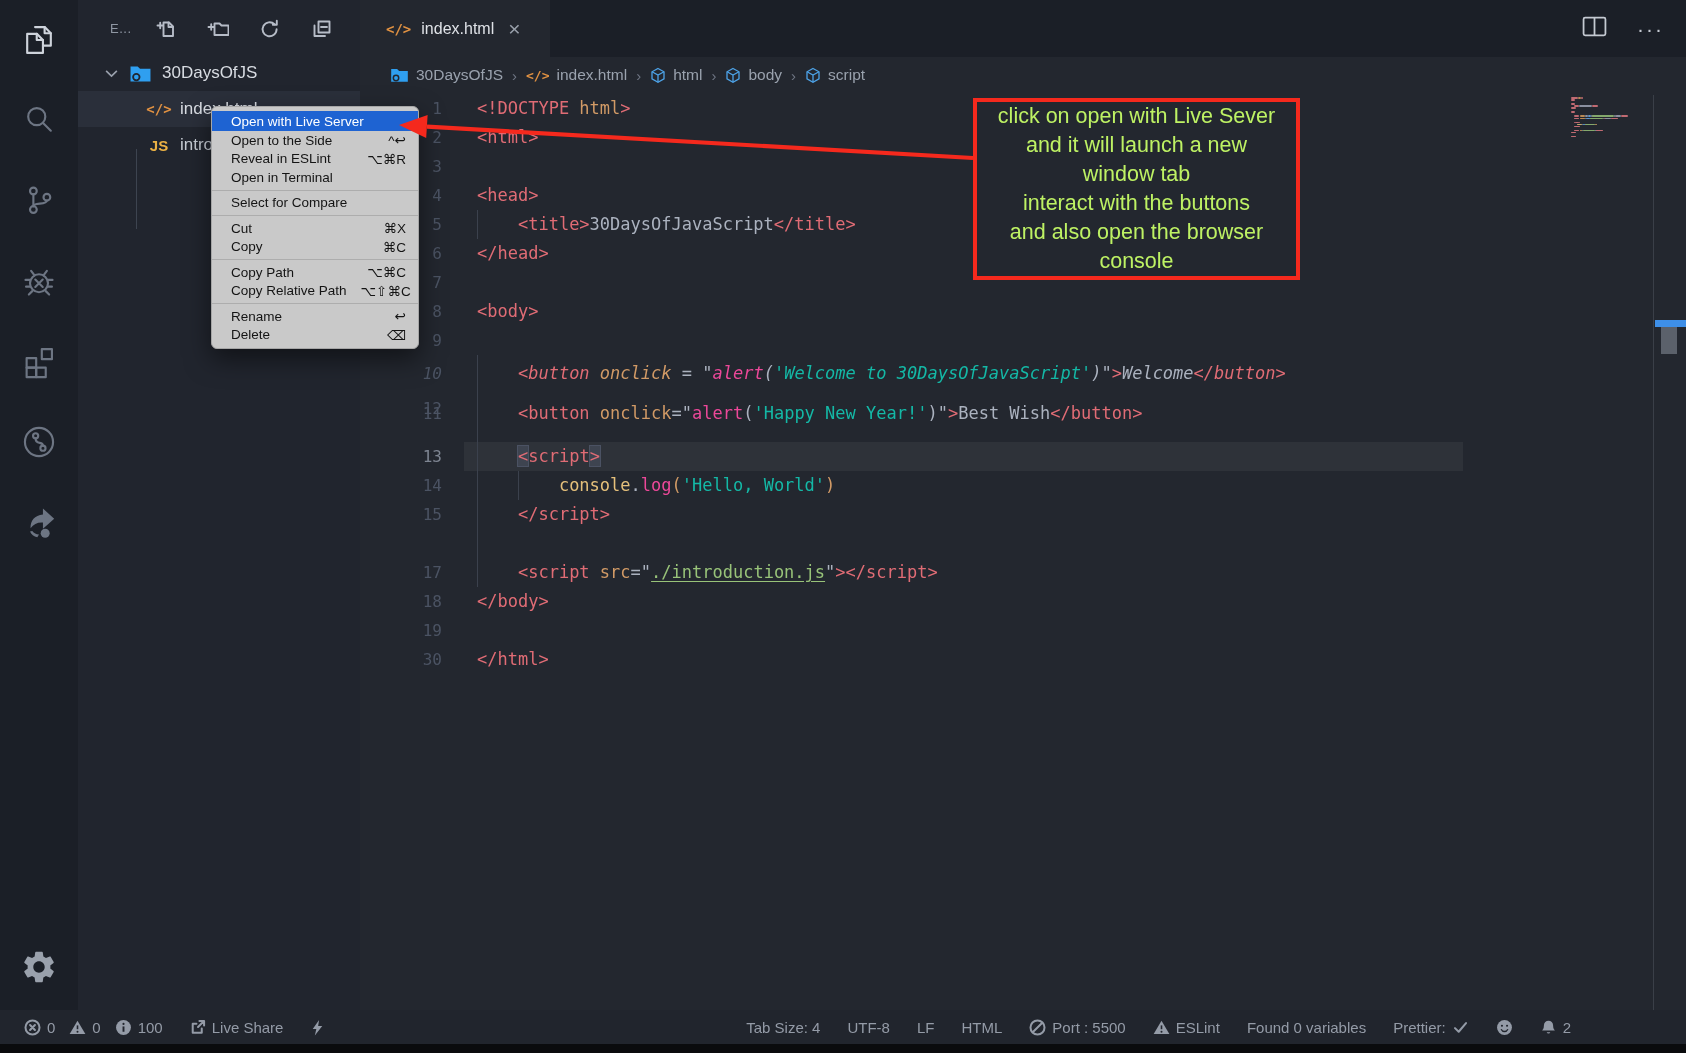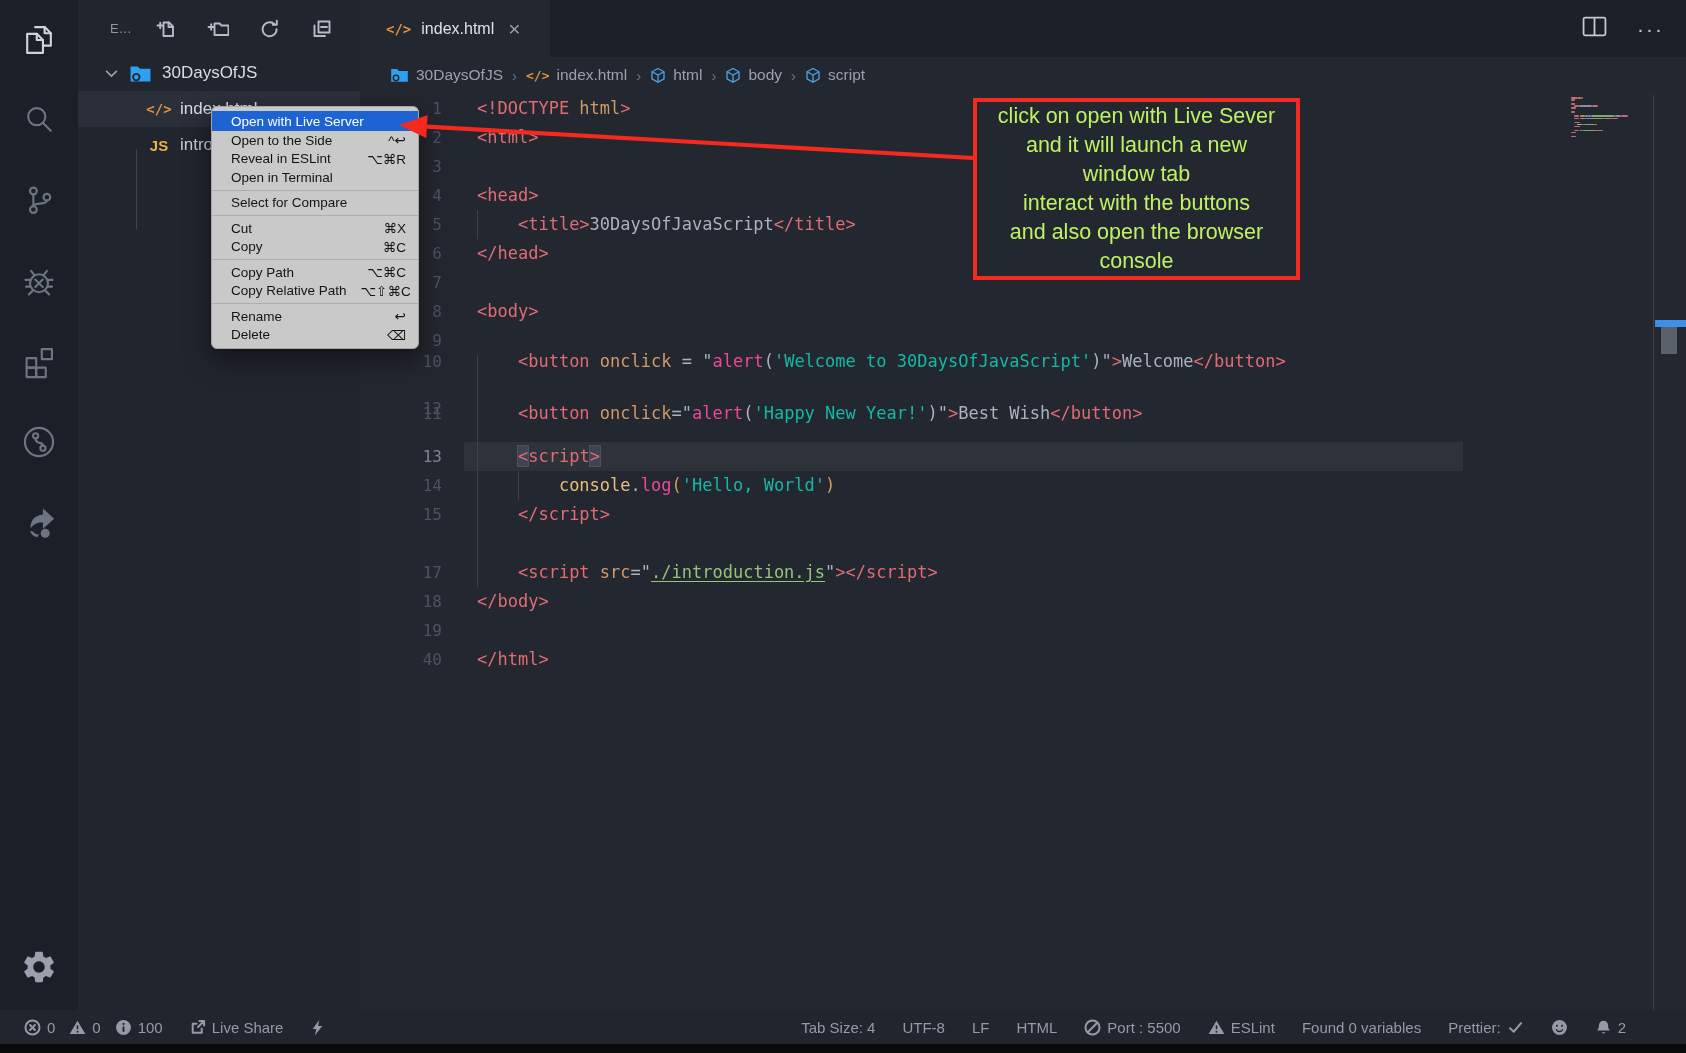--- a/index.html
+++ b/index.html
@@ -62,21 +62,21 @@
 
   .minimap { position:absolute; left:1211px; top:97px; width:90px; }
   .mm-seg { position:absolute; height:1.5px; border-radius:1px; }
   .ruler-line { position:absolute; left:1293px; top:95px; width:1px; height:915px; background:#3a3f48; }
   .ruler-blue { position:absolute; left:1295px; top:320px; width:31px; height:7px; background:#3e8fe8; }
   .ruler-thumb { position:absolute; left:1301px; top:327px; width:16px; height:27px; background:#5b616b; }
 
   
   .statusbar { position:absolute; left:0; top:1010px; width:1686px; height:34px; background:#21252d; z-index:6; display:flex; align-items:center; justify-content:space-between; color:#949ba7; font-size:15px; }
   .sb-left { display:flex; align-items:center; margin-left:24px; gap:14px; }
-  .sb-right { display:flex; align-items:center; margin-right:60px; gap:27px; }
+  .sb-right { display:flex; align-items:center; margin-right:115px; gap:27px; }
   .sb-item { display:flex; align-items:center; gap:6px; white-space:nowrap; }
   .sb-item svg { width:17px; height:17px; }
   .bottom-strip { position:absolute; left:0; top:1044px; width:1686px; height:9px; background:#0a0b0d; z-index:6; }
 
   
   .context-menu { position:absolute; left:211px; top:106px; width:208px; z-index:70; background:#c9c9c9; border:1px solid #a6a6a6; border-radius:6px; box-shadow:0 10px 26px rgba(0,0,0,.5); padding:4px 0; font-size:13.5px; color:#141414; }
   .cm-item { height:18.5px; display:flex; align-items:center; justify-content:space-between; padding:0 12px 0 19px; white-space:nowrap; }
   .cm-item.hl { background:#1e63d2; color:#ffffff; height:20px; }
   .cm-sep { height:1px; background:#adadad; margin:3px 0; }
   .cm-key { margin-left:14px; }
@@ -319,21 +319,21 @@
           <span class="lt"></span>
         </div>
         <div class="cl" style="top: 297px;">
           <span class="ln">8</span>
           <span class="lt"><span class="tok-tag">&lt;body&gt;</span></span>
         </div>
         <div class="cl" style="top: 326px;">
           <span class="ln">9</span>
           <span class="lt"></span>
         </div>
-        <div class="cl" style="top: 347px;">
+        <div class="cl" style="top: 359px; font-style: italic;">
           <span class="ln">10</span>
           <span class="lt"><span class="tok-ws">    </span><span class="tok-tag">&lt;button</span><span class="tok-plain"> </span><span class="tok-attr">onclick</span><span class="tok-plain"> = "</span><span class="tok-fn">alert</span><span class="tok-plain">(</span><span class="tok-str">'Welcome to 30DaysOfJavaScript'</span><span class="tok-plain">)"</span><span class="tok-tag">&gt;</span><span class="tok-plain">Welcome</span><span class="tok-tag">&lt;/button&gt;</span></span>
         </div>
         <div class="cl" style="top: 384px; margin-top: 15px;">
           <span class="ln">11</span>
           <span class="lt"><span class="tok-ws">    </span><span class="tok-tag">&lt;button</span><span class="tok-plain"> </span><span class="tok-attr">onclick</span><span class="tok-plain">="</span><span class="tok-fn">alert</span><span class="tok-plain">(</span><span class="tok-str">'Happy New Year!'</span><span class="tok-plain">)"</span><span class="tok-tag">&gt;</span><span class="tok-plain">Best Wish</span><span class="tok-tag">&lt;/button&gt;</span></span>
         </div>
         <div class="cl" style="top: 394px;">
           <span class="ln">12</span>
           <span class="lt"></span>
@@ -356,21 +356,21 @@
         </div>
         <div class="cl" style="top: 587px;">
           <span class="ln">18</span>
           <span class="lt"><span class="tok-tag">&lt;/body&gt;</span></span>
         </div>
         <div class="cl" style="top: 616px;">
           <span class="ln">19</span>
           <span class="lt"></span>
         </div>
         <div class="cl" style="top: 645px;">
-          <span class="ln">40</span>
+          <span class="ln">30</span>
           <span class="lt"><span class="tok-tag">&lt;/html&gt;</span></span>
         </div>
       </div>
 
     <div class="minimap" id="minimap">
         <div class="mm-seg" style="left: 0px; top: 0px; width: 7.2px; background: rgb(192, 106, 114);"></div>
         <div class="mm-seg" style="left: 7.2px; top: 0px; width: 2.88px; background: rgb(185, 138, 86);"></div>
         <div class="mm-seg" style="left: 10.08px; top: 0px; width: 1.5px; background: rgb(192, 106, 114);"></div>
         <div class="mm-seg" style="left: 0px; top: 2.05px; width: 4.32px; background: rgb(192, 106, 114);"></div>
         <div class="mm-seg" style="left: 0px; top: 6.15px; width: 4.32px; background: rgb(192, 106, 114);"></div>

